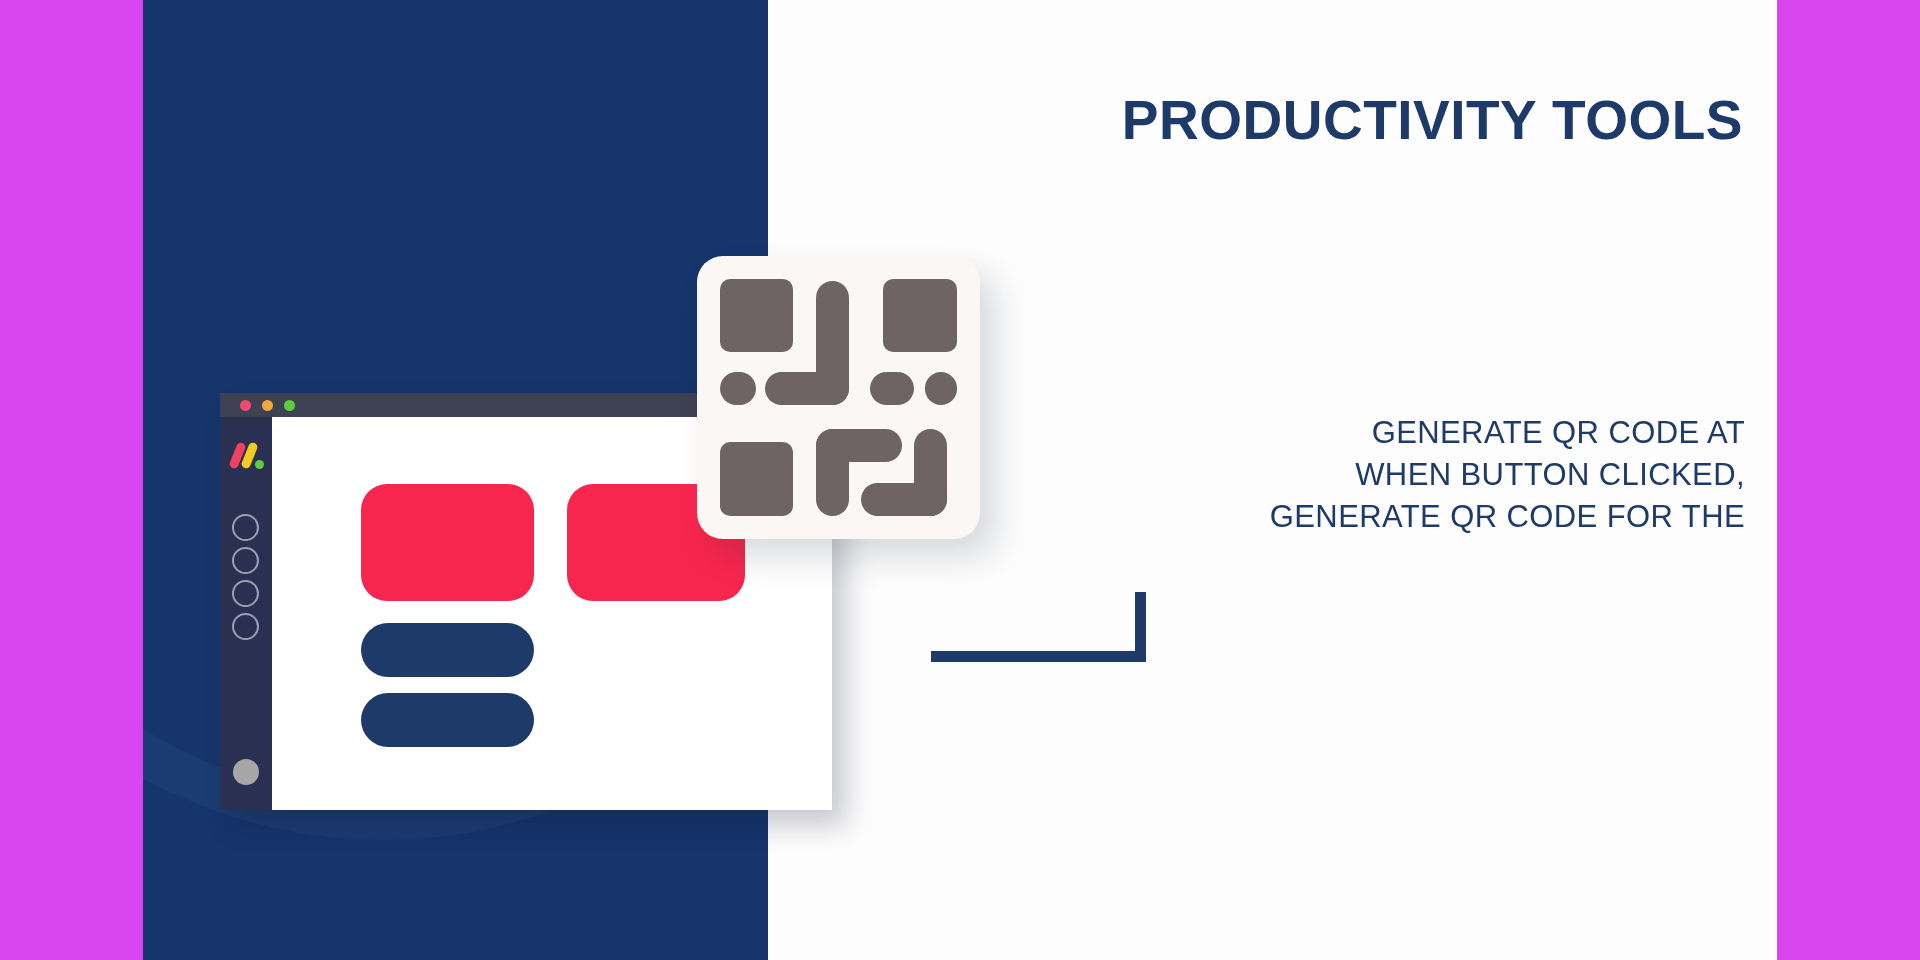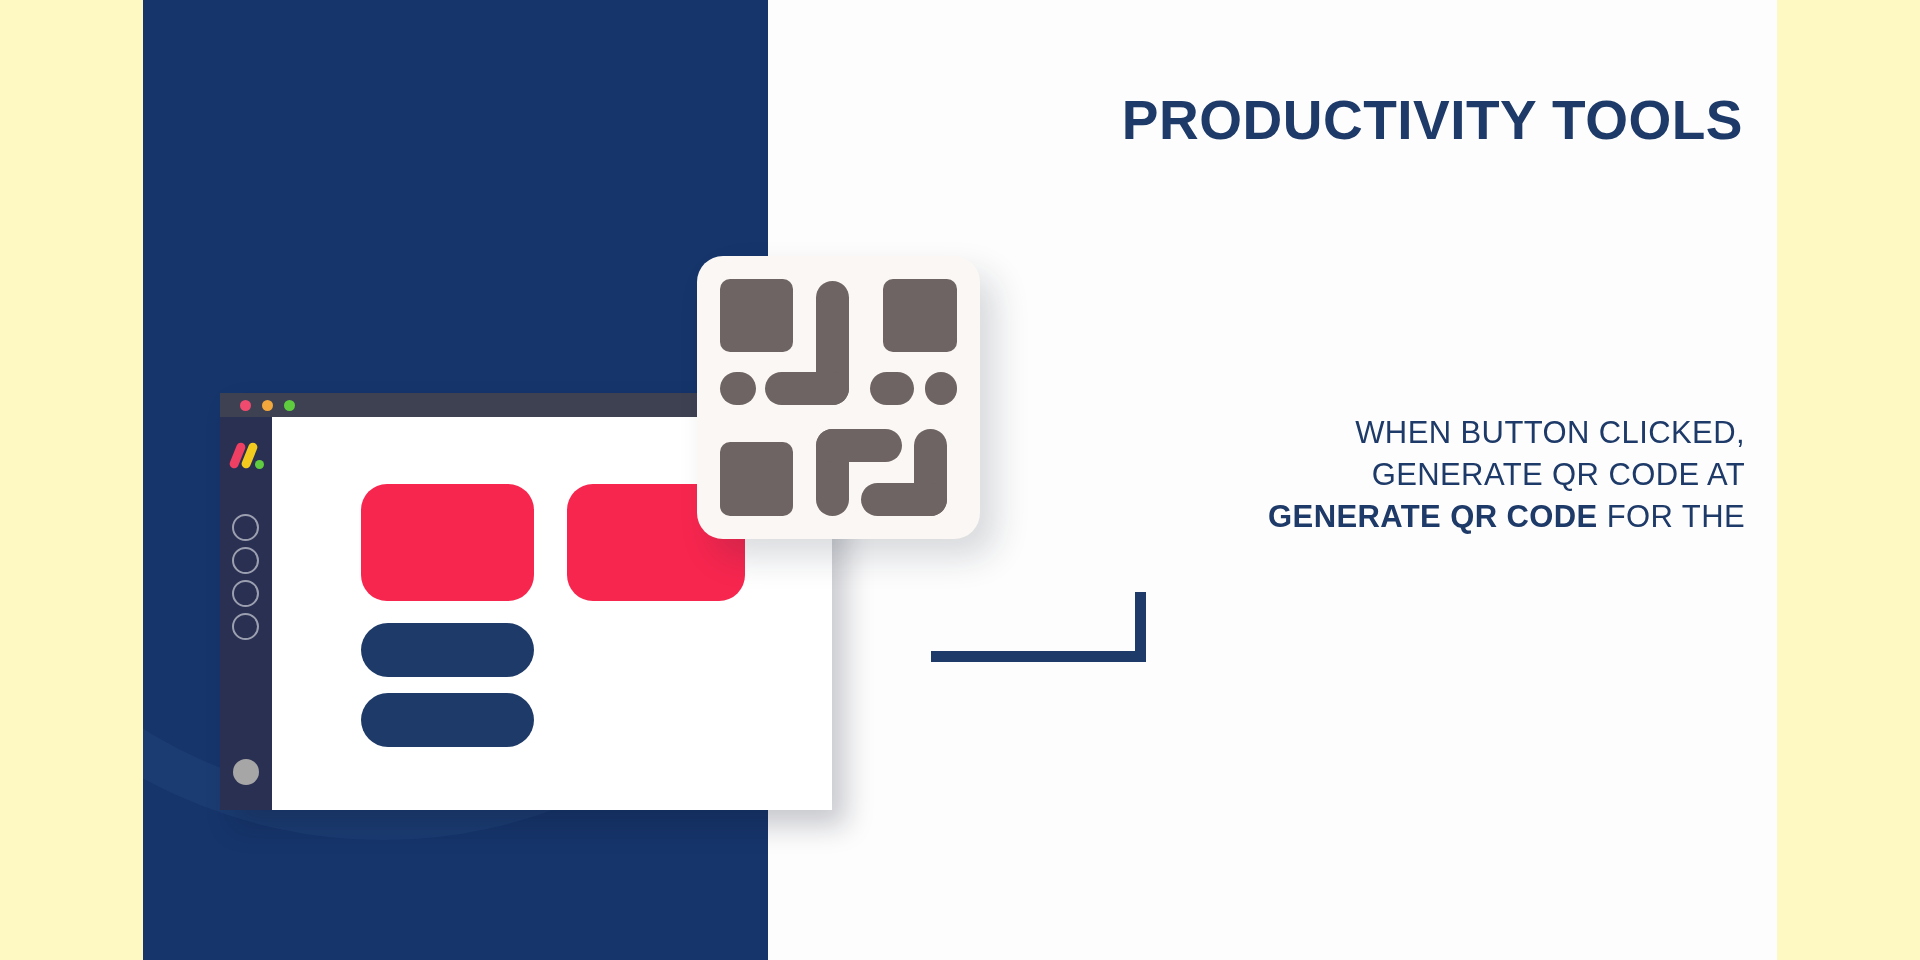--- a/index.html
+++ b/index.html
@@ -10,21 +10,21 @@
     width: 1920px;
     height: 960px;
     overflow: hidden;
   }
   * { box-sizing: border-box; }
 
   .stage {
     position: relative;
     width: 1920px;
     height: 960px;
-    background: #fef9c3;
+    background: #d946ef;
     font-family: "Liberation Sans", sans-serif;
   }
 
   
   .slide {
     position: absolute;
     left: 143px;
     top: 0px;
     width: 1634px;
     height: 960px;
@@ -91,21 +91,21 @@
     position: absolute;
     left: 1050px;
     top: 412px;
     width: 552px;
     text-align: right;
     color: #1e3a68;
     font-size: 31px;
     line-height: 1.36;
     letter-spacing: 0.4px;
   }
-  .annotation .strong { font-weight: bold; }
+  .annotation .strong { font-weight: normal; }
 
   
   .connector {
     position: absolute;
     left: 788px;
     top: 592px;
     width: 215px;
     height: 70px;
   }
   .connector-h {
@@ -295,22 +295,22 @@
     <div class="navy-panel">
       <div class="navy-arc"></div>
       <div class="navy-arc2"></div>
     </div>
 
     <div class="white-panel"></div>
 
     <div class="page-title">PRODUCTIVITY TOOLS</div>
 
     <div class="annotation">
+      <div>GENERATE QR CODE AT</div>
       <div>WHEN BUTTON CLICKED,</div>
-      <div>GENERATE QR CODE AT</div>
       <div><span class="strong">GENERATE QR CODE</span><span> FOR THE</span></div>
     </div>
 
     <div class="connector">
       <div class="connector-h"></div>
       <div class="connector-v"></div>
     </div>
 
     <div class="browser">
 

